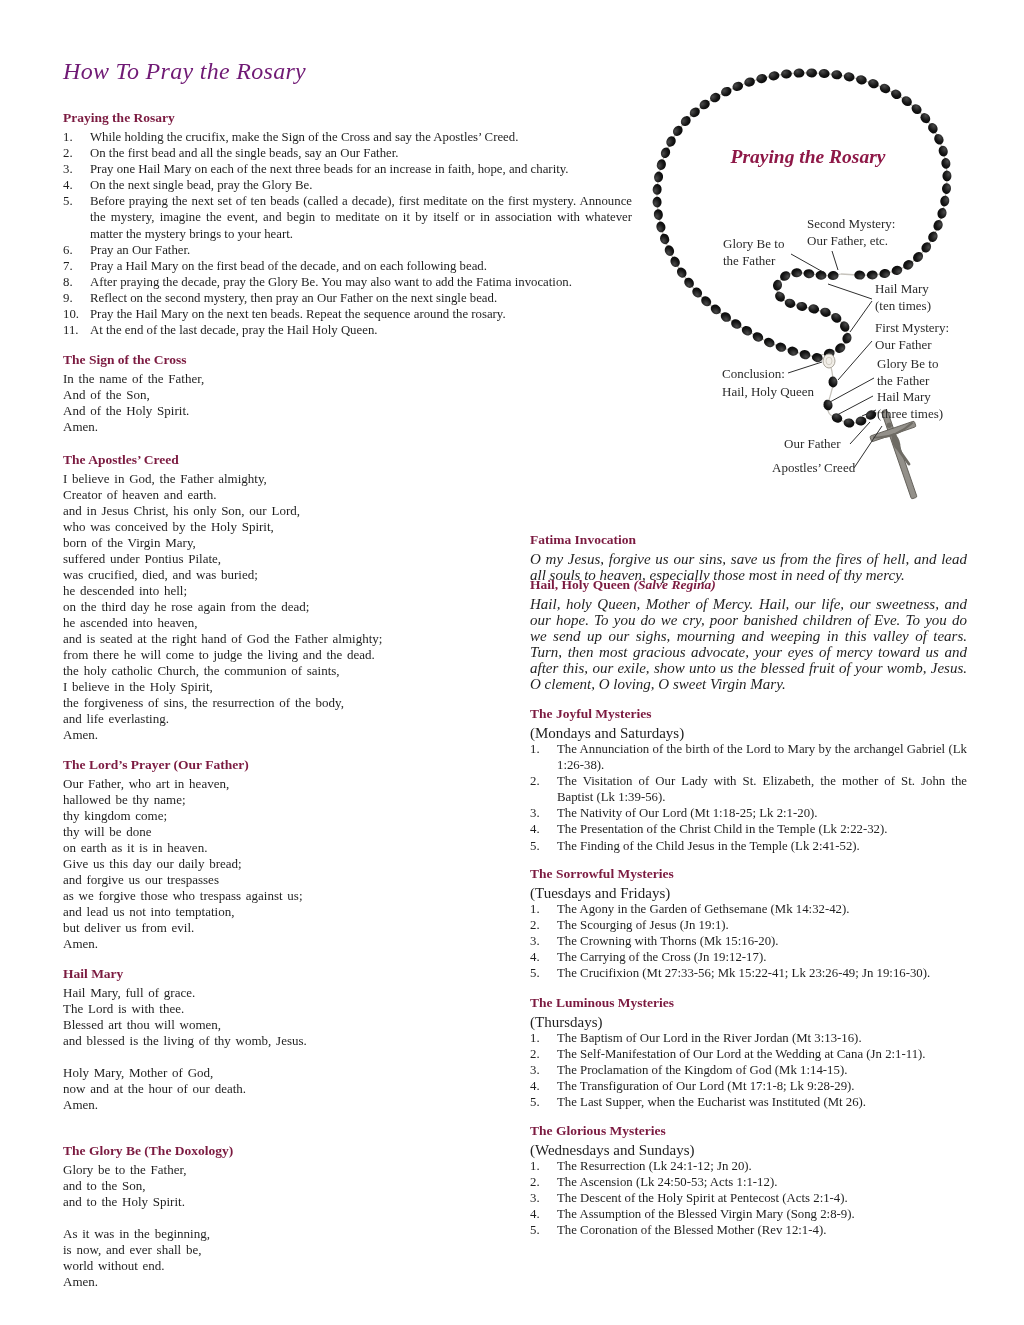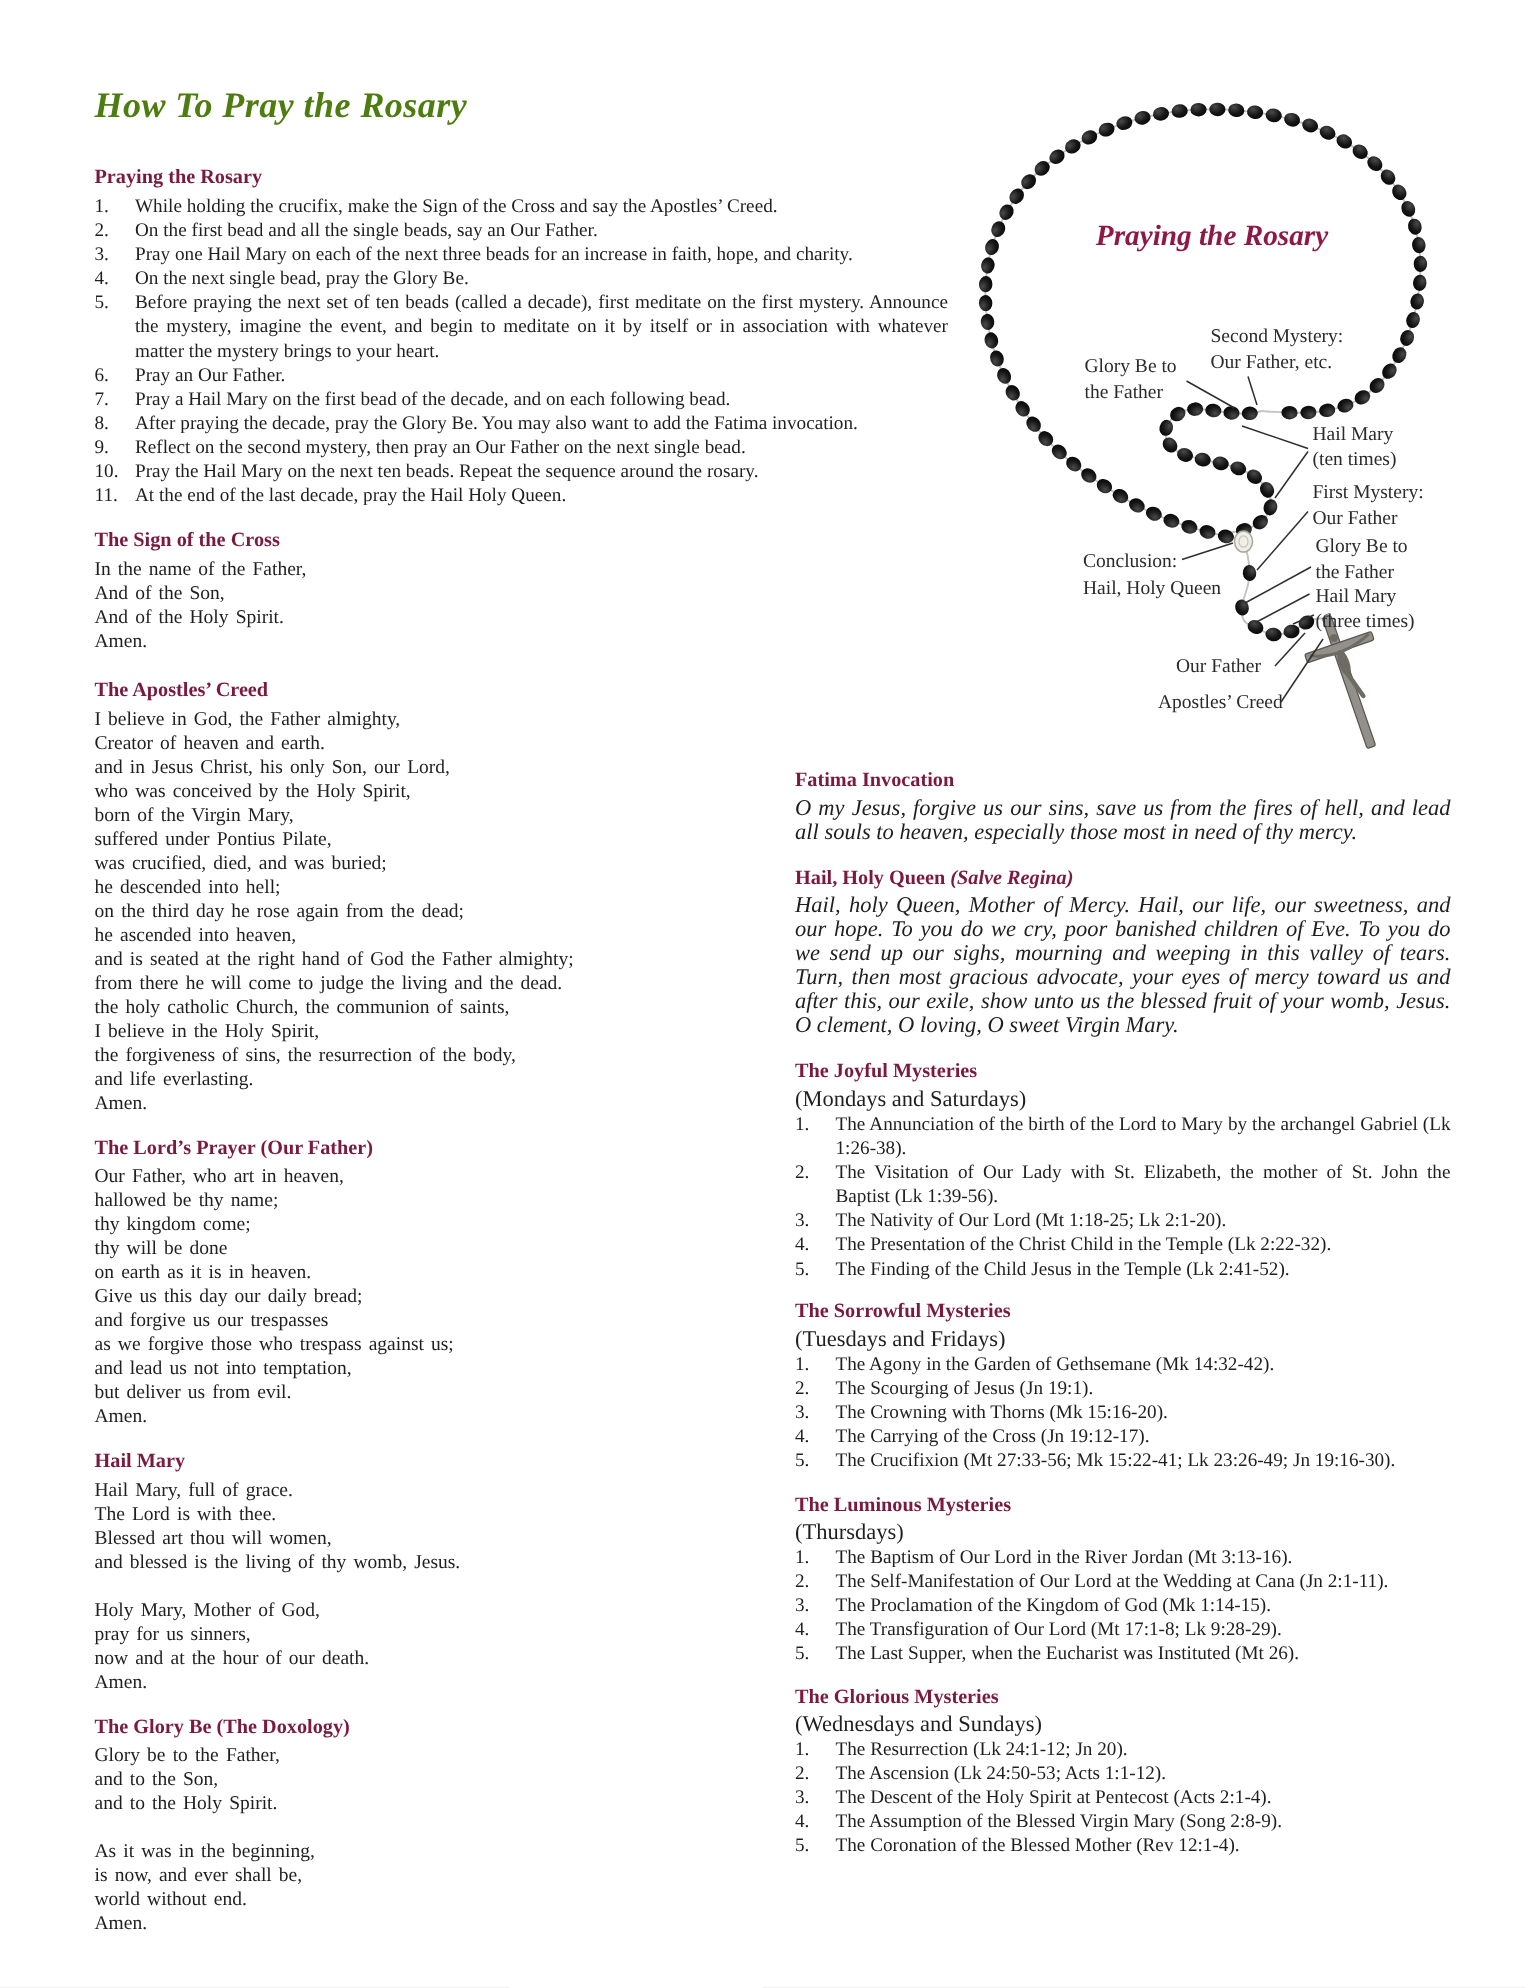--- a/index.html
+++ b/index.html
@@ -3,22 +3,22 @@
 <meta charset="utf-8">
 <style>
   html,body { margin:0; padding:0; background:#e8e8e8; }
   .page {
     position:relative; width:1024px; height:1325px; margin:0 auto;
     background:#ffffff; overflow:hidden;
     font-family:"Liberation Serif","DejaVu Serif",serif; color:#1f1f1f;
   }
   .doc-title {
     position:absolute; left:63px; top:58px; margin:0;
-    font-size:24px; font-weight:bold; font-style:italic;
-    color:#4d7c0f; letter-spacing:0.3px;
+    font-size:24px; font-weight:normal; font-style:italic;
+    color:#701a75; letter-spacing:0.3px;
   }
   section { position:absolute; margin:0; }
   .h2 {
     margin:0 0 3px 0; font-size:13.5px; font-weight:bold; color:#7b1a40;
     line-height:16px;
   }
   .h2 .it { font-style:italic; }
   .sub { font-size:15px; line-height:16px; color:#1f1f1f; }
   .lines .line { font-size:13px; line-height:16px; word-spacing:1.5px; }
   .items .li { display:flex; font-size:12.8px; line-height:16.1px; }
@@ -26,21 +26,21 @@
   .items .txt { flex:1 1 auto; text-align:justify; }
   .para { margin:0; font-size:15px; line-height:16px; text-align:justify;font-style:italic; }
 
   #intro        { left:63px;  top:110px;  width:569px; }
   #sec-sign     { left:63px;  top:352px;  width:460px; }
   #sec-creed    { left:63px;  top:452px;  width:460px; }
   #sec-lords    { left:63px;  top:757px;  width:460px; }
   #sec-hailmary { left:63px;  top:966px;  width:460px; }
   #sec-glorybe  { left:63px;  top:1143px; width:460px; }
 
-  #sec-fatima   { left:530px; top:512px;  width:437px; }
+  #sec-fatima   { left:530px; top:532px;  width:437px; }
   #sec-hhq      { left:530px; top:577px;  width:437px; }
   #sec-joyful   { left:530px; top:706px;  width:437px; }
   #sec-sorrow   { left:530px; top:866px;  width:437px; }
   #sec-luminous { left:530px; top:995px;  width:437px; }
   #sec-glorious { left:530px; top:1123px; width:437px; }
 
   #rosary { position:absolute; left:630px; top:60px; }
   .chain { fill:none; stroke:#c6c3bc; stroke-width:1.3px; }
   .leader { stroke:#2e2e2e; stroke-width:1px; }
   .flabel { font-family:"Liberation Serif","DejaVu Serif",serif; font-size:13px; fill:#2b2b2b; }
@@ -158,21 +158,20 @@
 
   <section id="sec-hailmary">
     <h2 class="h2">Hail Mary</h2>
     <div class="lines">
         <div class="line">Hail Mary, full of grace.</div>
         <div class="line">The Lord is with thee.</div>
         <div class="line">Blessed art thou will women,</div>
         <div class="line">and blessed is the living of thy womb, Jesus.</div>
         <div class="line">&nbsp;</div>
         <div class="line">Holy Mary, Mother of God,</div>
-        <div class="line">pray for us sinners,</div>
         <div class="line">now and at the hour of our death.</div>
         <div class="line">Amen.</div>
       </div>
   </section>
 
   <section id="sec-glorybe">
     <h2 class="h2">The Glory Be (The Doxology)</h2>
     <div class="lines">
         <div class="line">Glory be to the Father,</div>
         <div class="line">and to the Son,</div>

